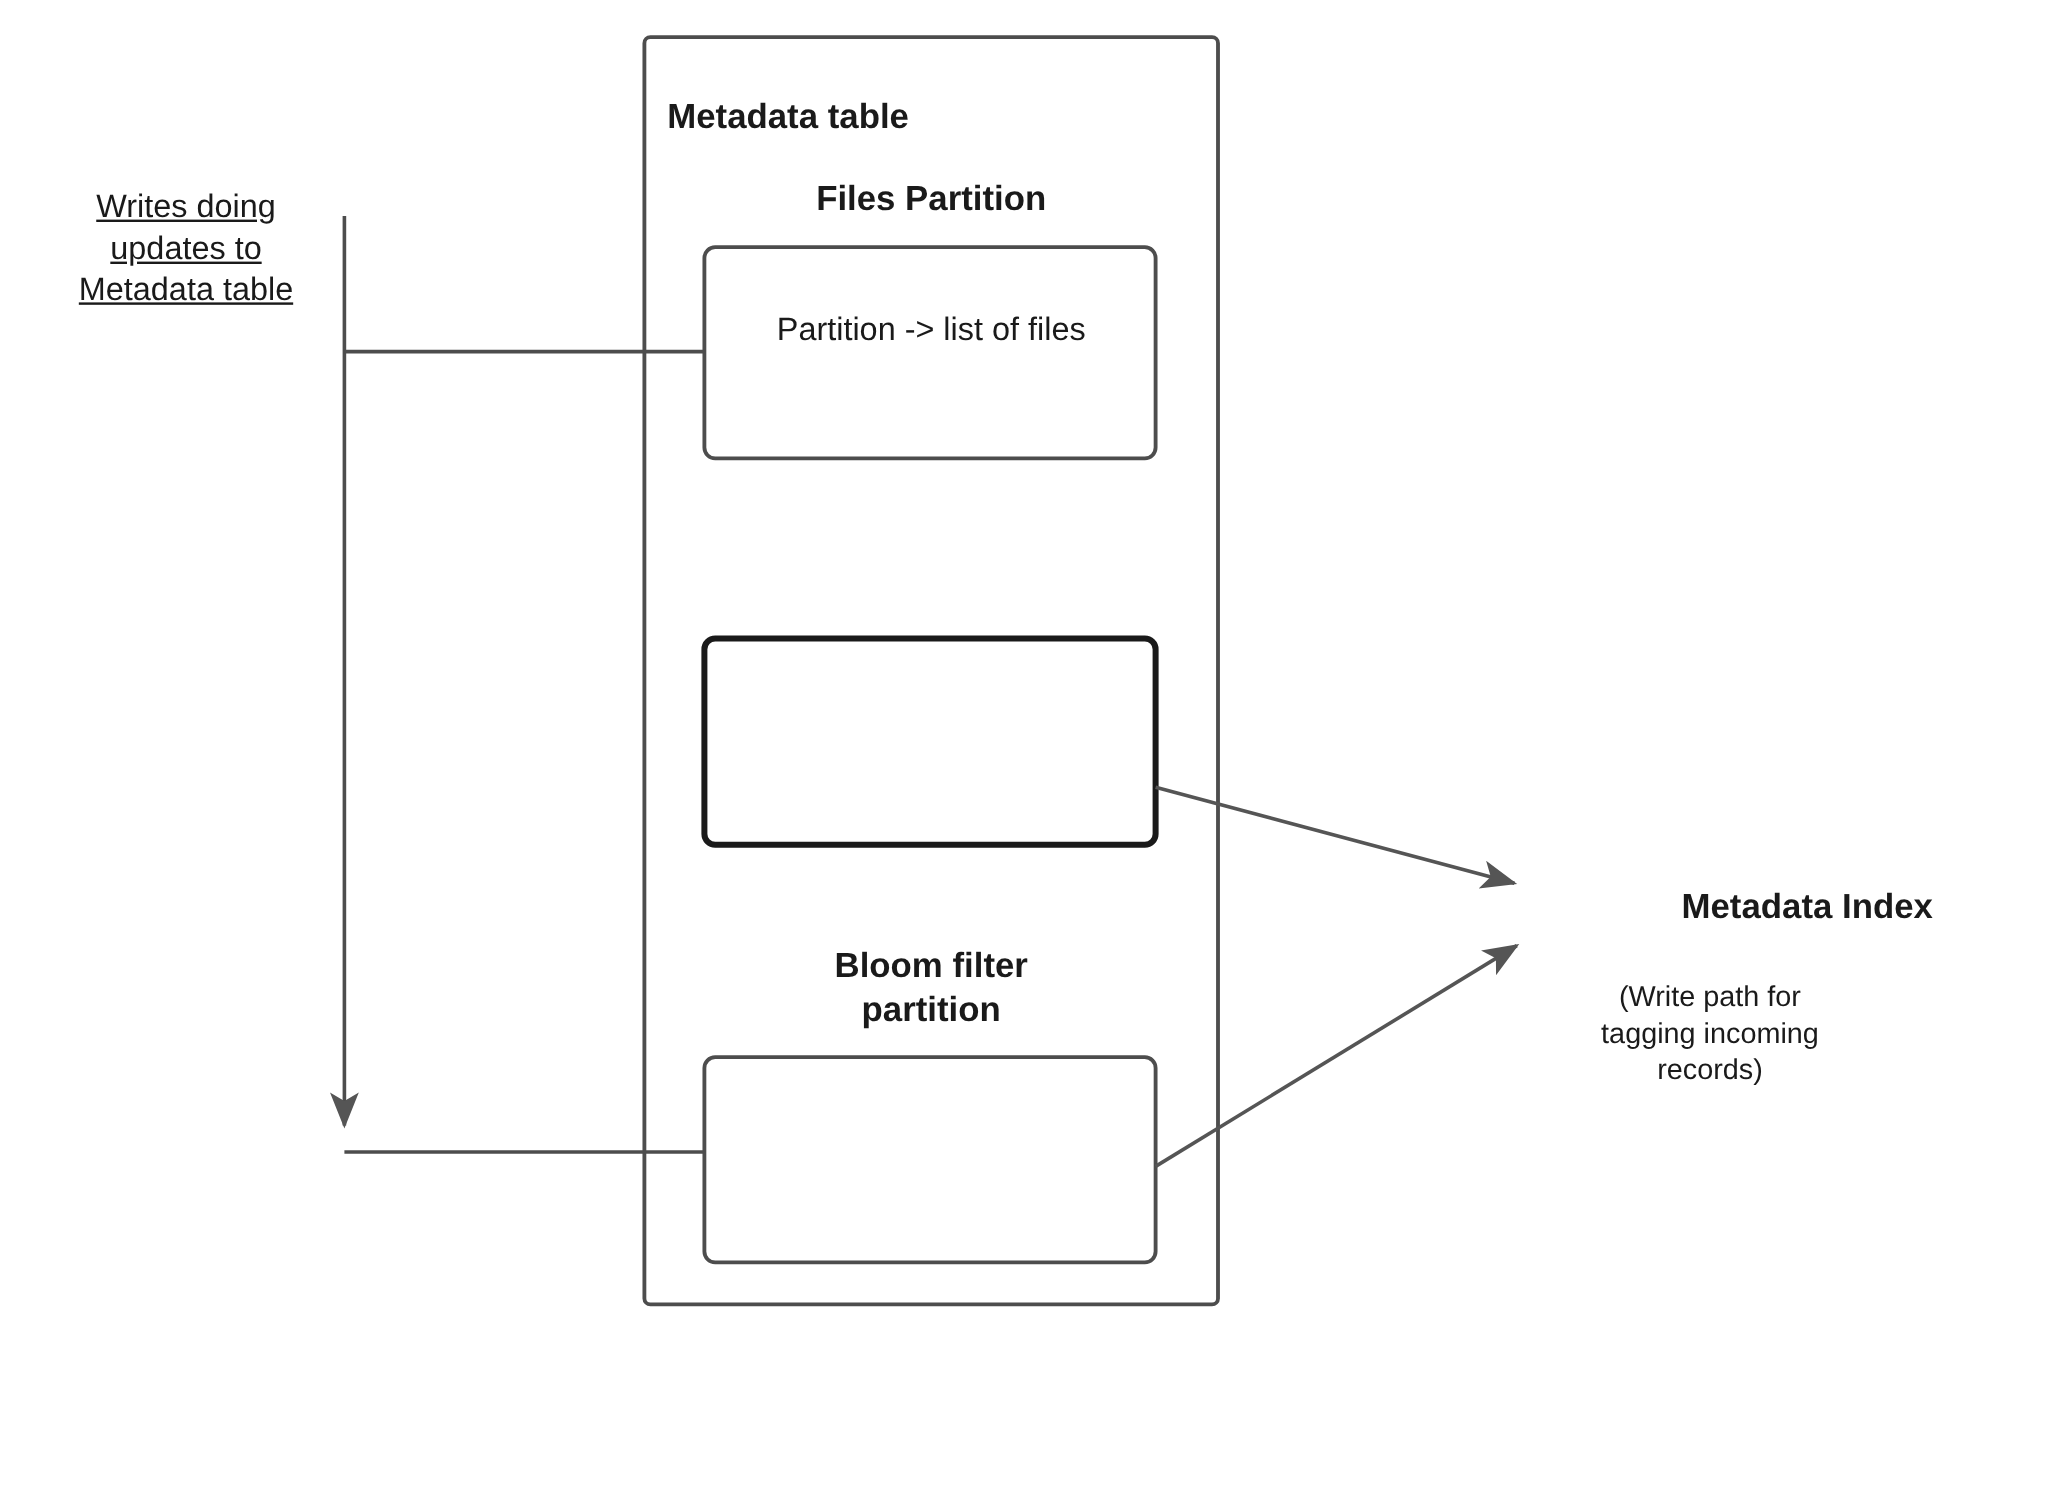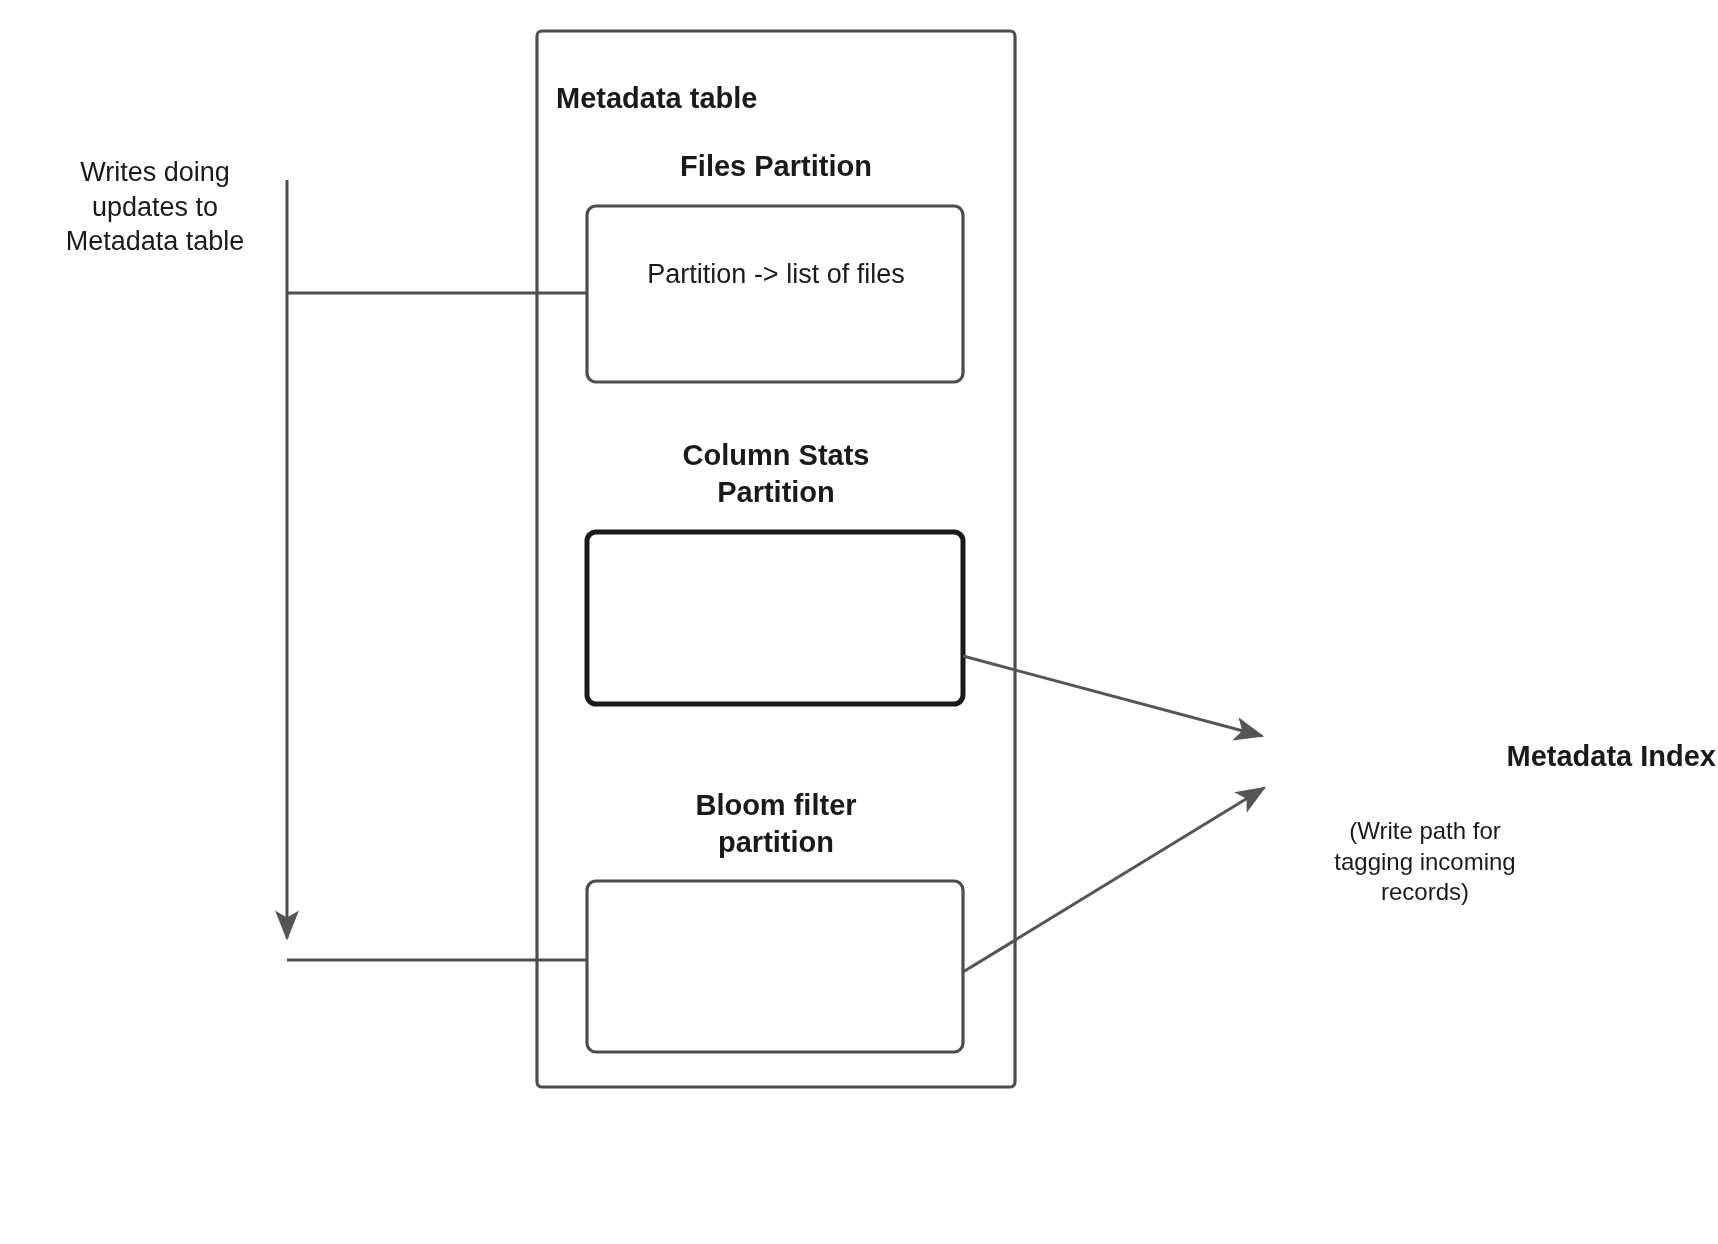--- a/index.html
+++ b/index.html
@@ -32,20 +32,21 @@
     white-space: pre-wrap;
   }
 
   
   .left-caption {
     left: 10px;
     top: 155px;
     width: 290px;
     font-size: 27px;
     font-weight: 400;
+    text-decoration: underline;
   }
 
   
   .outer-title {
     left: 556px;
     top: 80px;
     width: 420px;
     text-align: left;
     font-size: 29px;
     font-weight: 700;
@@ -69,21 +70,21 @@
   }
   .boxtext-files    { left: 586px; top: 257px; }
   .boxtext-colstats { left: 586px; top: 581px; }
   .boxtext-bloom    { left: 586px; top: 951px; }
 
   
   .index-title {
     left: 1296px;
     top: 738px;
     width: 420px;
-    text-align: right;
+    text-align: center;
     font-size: 29px;
     font-weight: 700;
   }
   .index-note {
     left: 1290px;
     top: 816px;
     width: 270px;
     font-size: 24px;
     font-weight: 400;
   }
@@ -125,22 +126,20 @@
   <div class="txt left-caption">Writes doing
 updates to
 Metadata table</div>
 
   <div class="txt outer-title">Metadata table</div>
 
   <div class="txt section-heading heading-files">Files Partition</div>
 
   <div class="txt box-text boxtext-files">Partition -&gt; list of files</div>
 
-  <div class="txt section-heading heading-colstats">Column Stats
-Partition</div>
 
 
   <div class="txt section-heading heading-bloom">Bloom filter
 partition</div>
 
 
   <div class="txt index-title">Metadata Index</div>
 
   <div class="txt index-note">(Write path for
 tagging incoming

